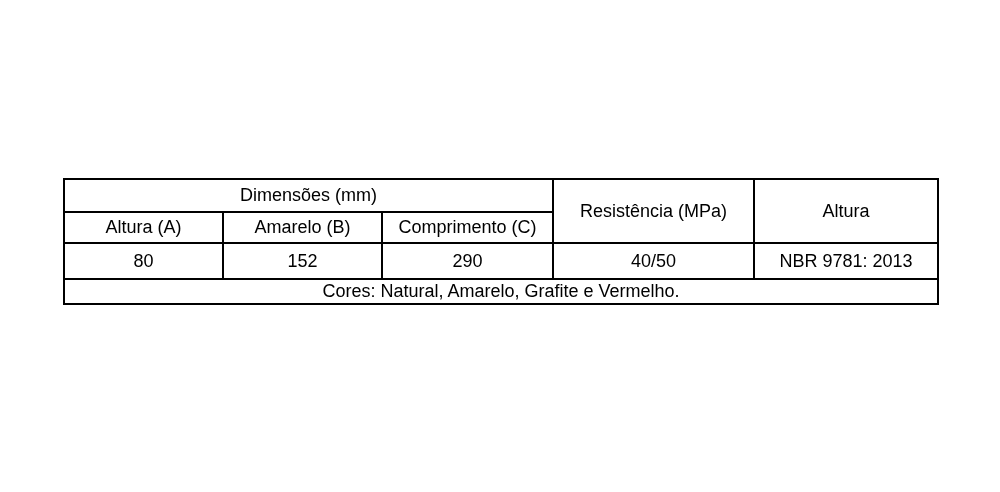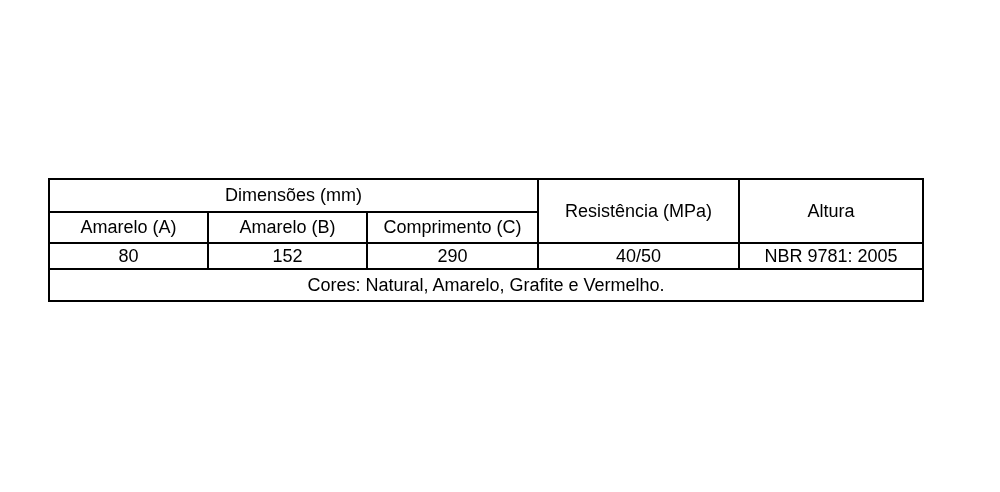--- a/index.html
+++ b/index.html
@@ -10,43 +10,43 @@
     width: 1000px;
     height: 492px;
     background: #ffffff;
     position: relative;
     font-family: "Liberation Sans", sans-serif;
     color: #000000;
     overflow: hidden;
   }
   .spec-table-wrap {
     position: absolute;
-    left: 48px;
+    left: 63px;
     top: 178px;
     border-radius: 21px;
   }
   table.spec-table {
     border-collapse: collapse;
     table-layout: fixed;
     width: 874px;
   }
   table.spec-table td {
     border: 2px solid #000000;
     text-align: center;
     vertical-align: middle;
     font-size: 18px;
     line-height: 1.15;
     padding: 0;
     overflow: hidden;
     white-space: nowrap;
   }
   tr.row-group-header { height: 33px; }
   tr.row-sub-header   { height: 31px; }
-  tr.row-values       { height: 26px; }
-  tr.row-footer       { height: 32px; }
+  tr.row-values       { height: 36px; }
+  tr.row-footer       { height: 25px; }
   td.footer-cell {
     text-align: left;
     padding-left: 5px;
   }
 </style>
 </head>
 <body>
 
 <div class="spec-table-wrap">
   <table class="spec-table">
@@ -57,29 +57,29 @@
       <col style="width:201px">
       <col style="width:184px">
     </colgroup>
     <tbody>
       <tr class="row-group-header">
         <td colspan="3">Dimensões (mm)</td>
         <td rowspan="2">Resistência (MPa)</td>
         <td rowspan="2">Altura</td>
       </tr>
       <tr class="row-sub-header">
-        <td>Amarelo (A)</td>
+        <td>Altura (A)</td>
         <td>Amarelo (B)</td>
         <td>Comprimento (C)</td>
       </tr>
       <tr class="row-values">
         <td>80</td>
         <td>152</td>
         <td>290</td>
         <td>40/50</td>
-        <td>NBR 9781: 2005</td>
+        <td>NBR 9781: 2013</td>
       </tr>
       <tr class="row-footer">
         <td colspan="5" class="footer-cell">Cores: Natural, Amarelo, Grafite e Vermelho.</td>
       </tr>
     </tbody>
   </table>
 </div>
 
 </body></html>

